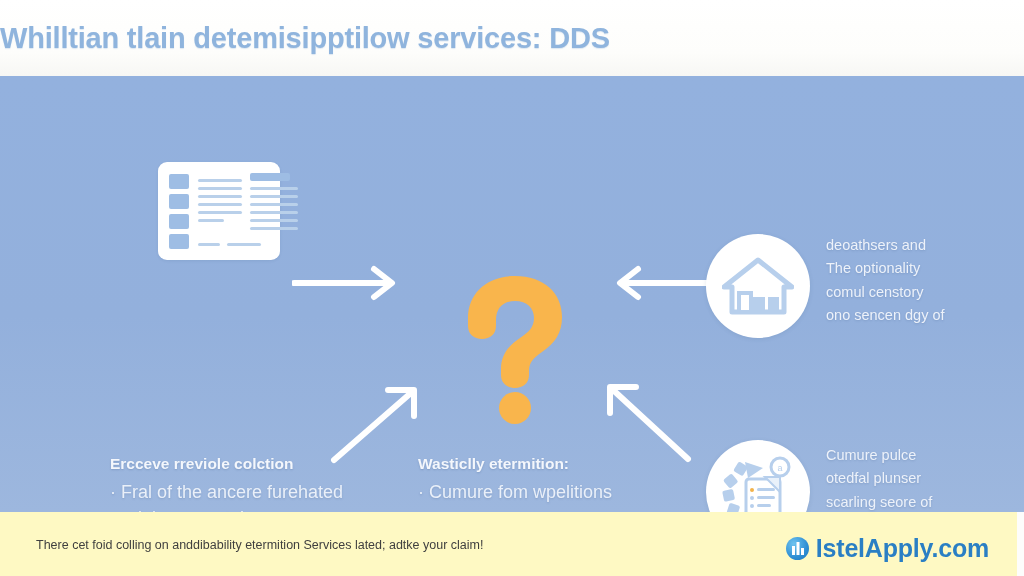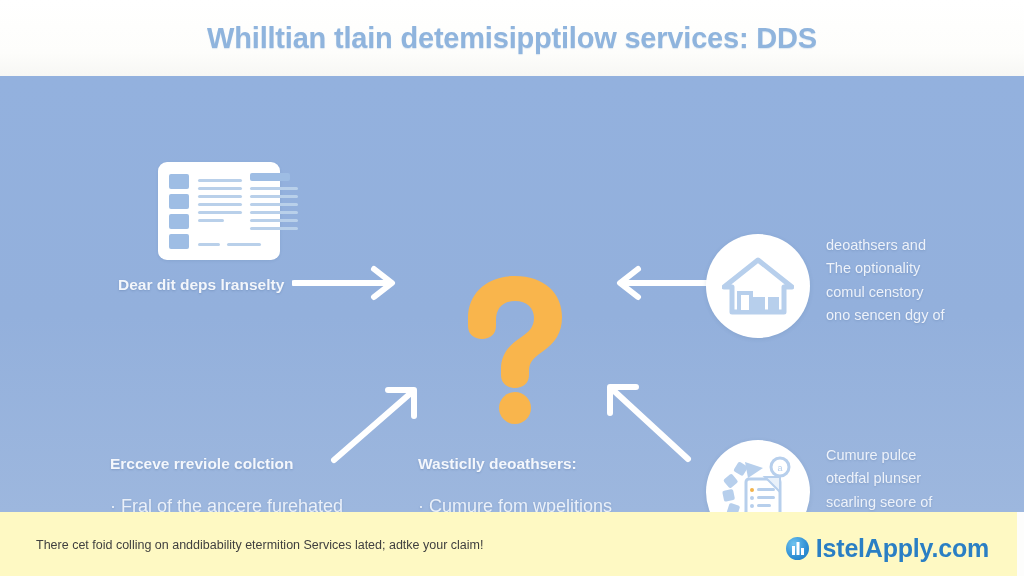--- a/index.html
+++ b/index.html
@@ -23,21 +23,20 @@
 
   
   .header {
     position: absolute;
     left: 0; top: 0;
     width: 1024px;
     height: 76px;
     background: linear-gradient(180deg,#ffffff 0%, #fdfdfb 70%, #f7f7f4 100%);
     display: flex;
     align-items: center;
-    justify-content: center;
   }
   .header-title {
     font-size: 29px;
     font-weight: bold;
     color: #8fb4dd;
     letter-spacing: -0.2px;
     text-shadow: 0 1px 1px rgba(140,175,215,0.28);
     white-space: nowrap;
   }
 
@@ -153,21 +152,21 @@
   .arrow-d-right { left: 598px; top: 303px; }
 
   
   .text-block {
     position: absolute;
   }
   .tb-heading {
     font-size: 15.5px;
     font-weight: bold;
     color: #f4f7fc;
-    margin-bottom: 21px;
+    margin-bottom: 7px;
     text-shadow: 0 1px 2px rgba(70,100,145,0.3);
   }
   .tb-bullet {
     font-size: 18px;
     color: #eaf0f9;
     line-height: 1.42;
     text-shadow: 0 1px 2px rgba(70,100,145,0.25);
   }
   .tb-bullet .dot { margin-right: 5px; }
   .tb-bullet .cont { display: block; padding-left: 22px; }
@@ -261,21 +260,20 @@
         <div class="doc-line"></div>
         <div class="doc-line"></div>
         <div class="doc-line"></div>
       </div>
       <div class="doc-footer-row">
         <div class="doc-line" style="width:22px"></div>
         <div class="doc-line" style="width:34px"></div>
       </div>
     </div>
 
-    <div class="label-under-doc">Dear dit deps lranselty</div>
 
     <svg class="arrow-svg arrow-h-left" width="112" height="42" viewBox="0 0 112 42">
       <line x1="2" y1="21" x2="96" y2="21" stroke="#ffffff" stroke-width="6" stroke-linecap="round"></line>
       <polyline points="82,7 100,21 82,35" fill="none" stroke="#ffffff" stroke-width="6" stroke-linecap="round" stroke-linejoin="round"></polyline>
     </svg>
 
     <svg class="arrow-svg arrow-h-right" width="112" height="42" viewBox="0 0 112 42">
       <line x1="16" y1="21" x2="110" y2="21" stroke="#ffffff" stroke-width="6" stroke-linecap="round"></line>
       <polyline points="30,7 12,21 30,35" fill="none" stroke="#ffffff" stroke-width="6" stroke-linecap="round" stroke-linejoin="round"></polyline>
     </svg>
@@ -364,21 +362,21 @@
 
     <div class="text-block block-left-lower">
       <div class="tb-heading">Erccevе rrevіole colction</div>
       <div class="tb-bullet">
         <span class="dot">·</span><span>Fral of the ancere furehated</span>
         <span class="cont">deines mental assurrent</span>
       </div>
     </div>
 
     <div class="text-block block-center-lower">
-      <div class="tb-heading">Wasticlly deoathsers:</div>
+      <div class="tb-heading">Wasticlly etermition:</div>
       <div class="tb-bullet">
         <span class="dot">·</span><span>Cumure fom wpelitions</span>
       </div>
     </div>
 
   </div>
 
   <div class="footer">
     <div class="footer-text">There cet foid colling on anddibability etermition Services lated; adtke your claim!</div>
     <div class="logo">

